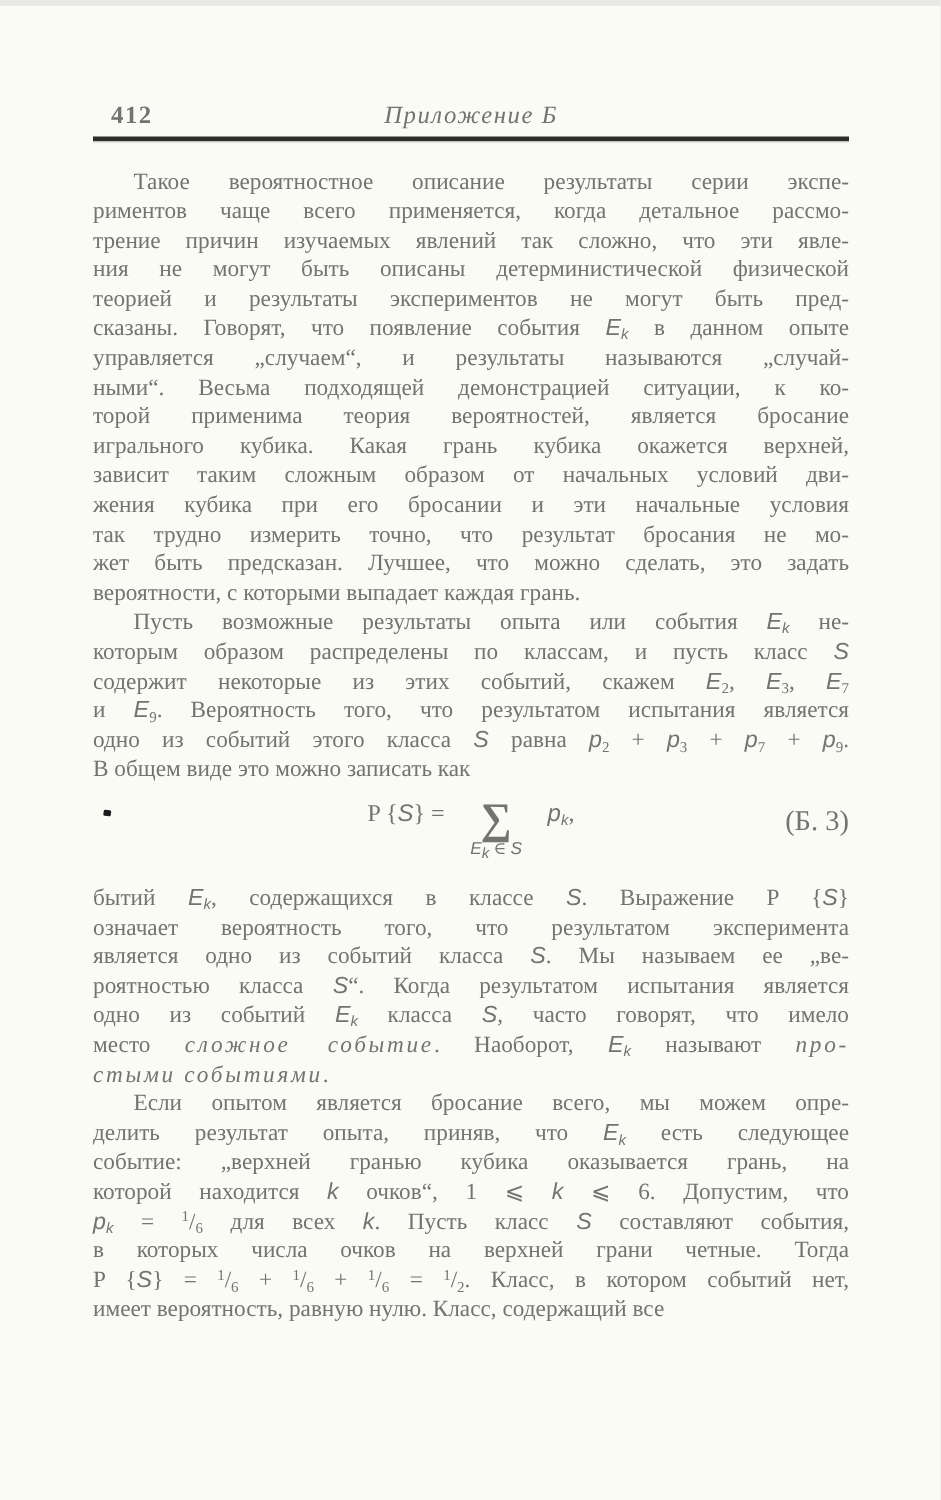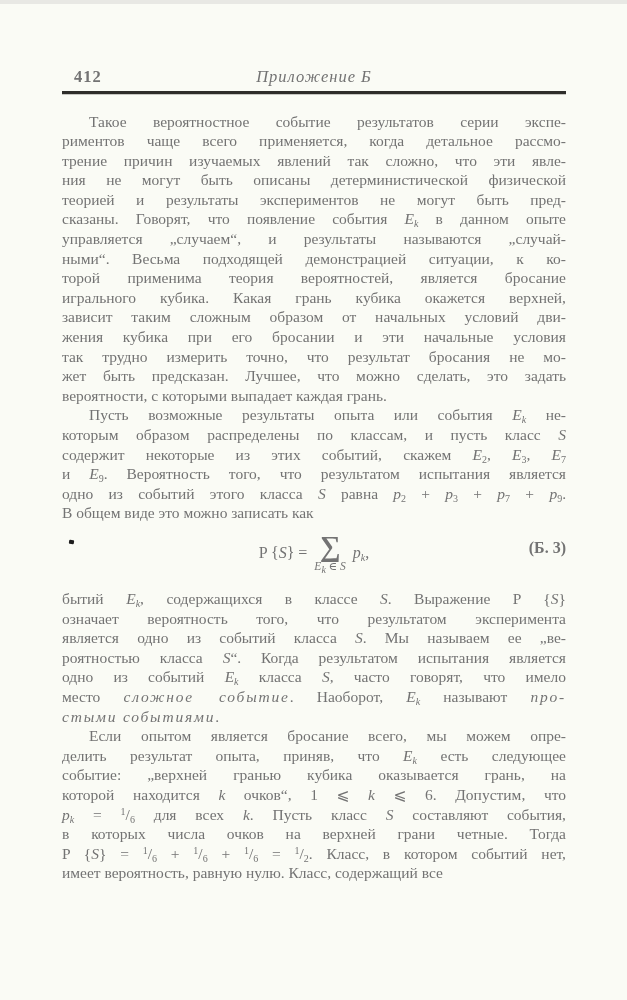--- a/index.html
+++ b/index.html
@@ -17,46 +17,46 @@
   #text-body{margin-top:18px;font-size:15.5px;line-height:19.6px;}
   .para{margin:0;}
   .line{
     white-space:nowrap;
     text-align:justify;
     -moz-text-align-last:justify;
     text-align-last:justify;
   }
   .line.last{text-align-last:left;-moz-text-align-last:left;}
   .para.indent .line:first-child{text-indent:27px;}
-  i.v{font-family:Liberation Serif, serif;font-style:italic;}
+  i.v{font-family:Liberation Sans, sans-serif;font-style:italic;}
   .emph{font-style:italic;letter-spacing:1.8px;}
   sub{font-size:10px;vertical-align:-3px;line-height:0;}
   sup{font-size:10px;vertical-align:5px;line-height:0;}
   .formula{position:relative;margin:8px 0 12px;text-align:center;height:46px;}
-  .frow{display:inline-flex;align-items:center;gap:7px;vertical-align:top;margin-top:2px;}
+  .frow{display:inline-flex;gap:17px;vertical-align:top;margin-top:2px;}
   .flhs,.frhs{font-size:16px;}
   .fsig{display:inline-flex;flex-direction:column;align-items:center;}
   .sigma{font-size:29px;line-height:26px;font-weight:bold;}
   .limits{font-size:11.5px;line-height:12px;margin-top:1px;}
-  .flabel{position:absolute;right:0;top:7px;font-size:16px;font-weight:bold;}
+  .flabel{position:absolute;right:0;top:7px;font-size:19px;}
   .speck{position:absolute;left:69px;top:536px;width:5px;height:4px;background:#1c1c1c;border-radius:1px;transform:rotate(8deg);}
 </style>
 </head>
 <body>
 
 <div class="page">
   <div class="content">
     <div class="header">
       <span class="pagenum">412</span>
       <span class="htitle">Приложение Б</span>
     </div>
     <div class="rule"></div>
     <div id="text-body">
         <div class="para indent">
-          <div class="line">Такое вероятностное событие результатов серии экспе-</div>
+          <div class="line">Такое вероятностное описание результаты серии экспе-</div>
           <div class="line">риментов чаще всего применяется, когда детальное рассмо-</div>
           <div class="line">трение причин изучаемых явлений так сложно, что эти явле-</div>
           <div class="line">ния не могут быть описаны детерминистической физической</div>
           <div class="line">теорией и результаты экспериментов не могут быть пред-</div>
           <div class="line">сказаны. Говорят, что появление события <i class="v">E<sub>k</sub></i> в данном опыте</div>
           <div class="line">управляется „случаем“, и результаты называются „случай-</div>
           <div class="line">ными“. Весьма подходящей демонстрацией ситуации, к ко-</div>
           <div class="line">торой применима теория вероятностей, является бросание</div>
           <div class="line">игрального кубика. Какая грань кубика окажется верхней,</div>
           <div class="line">зависит таким сложным образом от начальных условий дви-</div>

